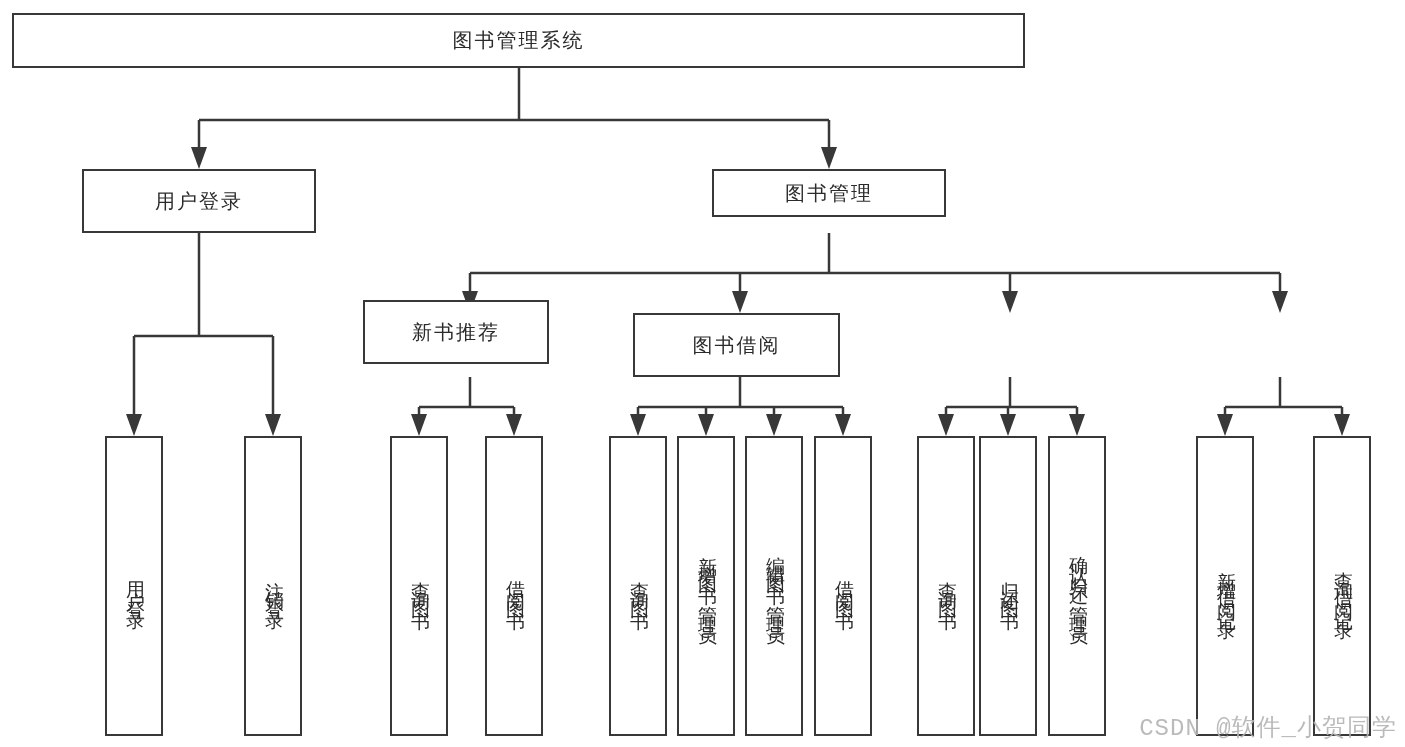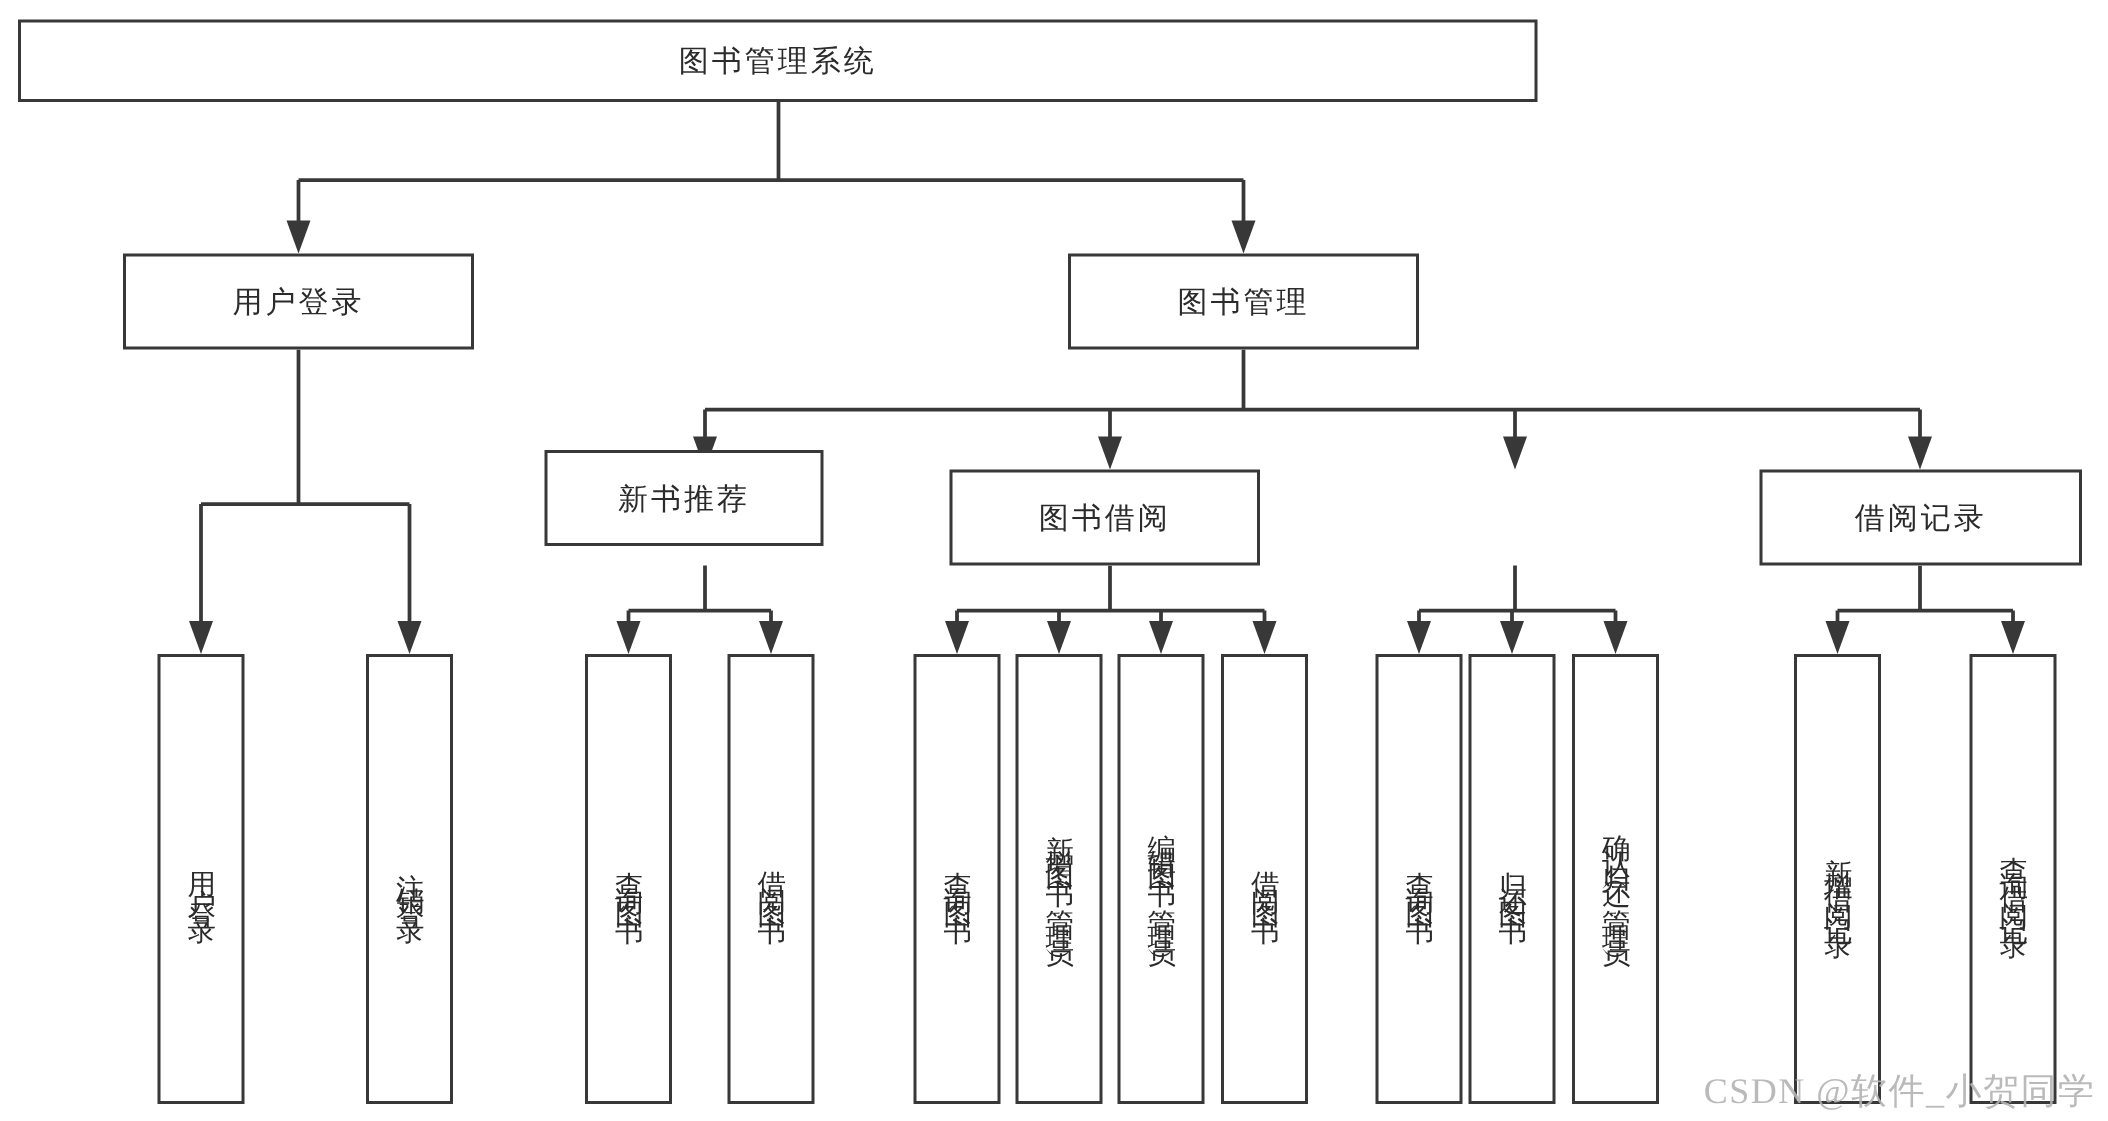--- a/index.html
+++ b/index.html
@@ -7,21 +7,21 @@
     --text:#2b2b2b;
     --wm:#b3b3b3;
     --bg:#ffffff;
   }
   html,body{margin:0;padding:0;background:var(--bg);}
   .stage{
     position:relative;
     width:1405px;height:747px;
     background:var(--bg);
     overflow:hidden;
-    font-family:Liberation Serif, serif;
+    font-family:Liberation Mono, monospace;
   }
   .connectors{
     position:absolute;left:0;top:0;width:1405px;height:747px;
   }
   .cline{stroke:var(--line);stroke-width:2.5;fill:none;}
   .arrow{fill:var(--line);stroke:none;}
   .node{
     position:absolute;
     box-sizing:border-box;
     border:2px solid var(--line);
@@ -107,32 +107,29 @@
     </g>
   </svg>
 
   <div class="node hz" style="left:12px;top:13px;width:1013px;height:55px">
     <span>图书管理系统</span>
   </div>
 
   <div class="node hz" style="left:82px;top:169px;width:234px;height:64px">
     <span>用户登录</span>
   </div>
-  <div class="node hz" style="left:712px;top:169px;width:234px;height:64px">
+  <div class="node hz" style="left:712px;top:169px;width:234px;height:48px">
     <span>图书管理</span>
   </div>
 
   <div class="node hz" style="left:363px;top:300px;width:186px;height:64px">
     <span>新书推荐</span>
   </div>
   <div class="node hz" style="left:633px;top:313px;width:207px;height:64px">
     <span>图书借阅</span>
-  </div>
-  <div class="node hz" style="left:1173px;top:313px;width:215px;height:64px">
-    <span>借阅记录</span>
   </div>
 
   <div class="node leaf" style="left:105px;top:436px;width:58px;height:300px">
     <span>用户登录</span>
   </div>
   <div class="node leaf" style="left:244px;top:436px;width:58px;height:300px">
     <span>注销登录</span>
   </div>
 
   <div class="node leaf" style="left:390px;top:436px;width:58px;height:300px">

